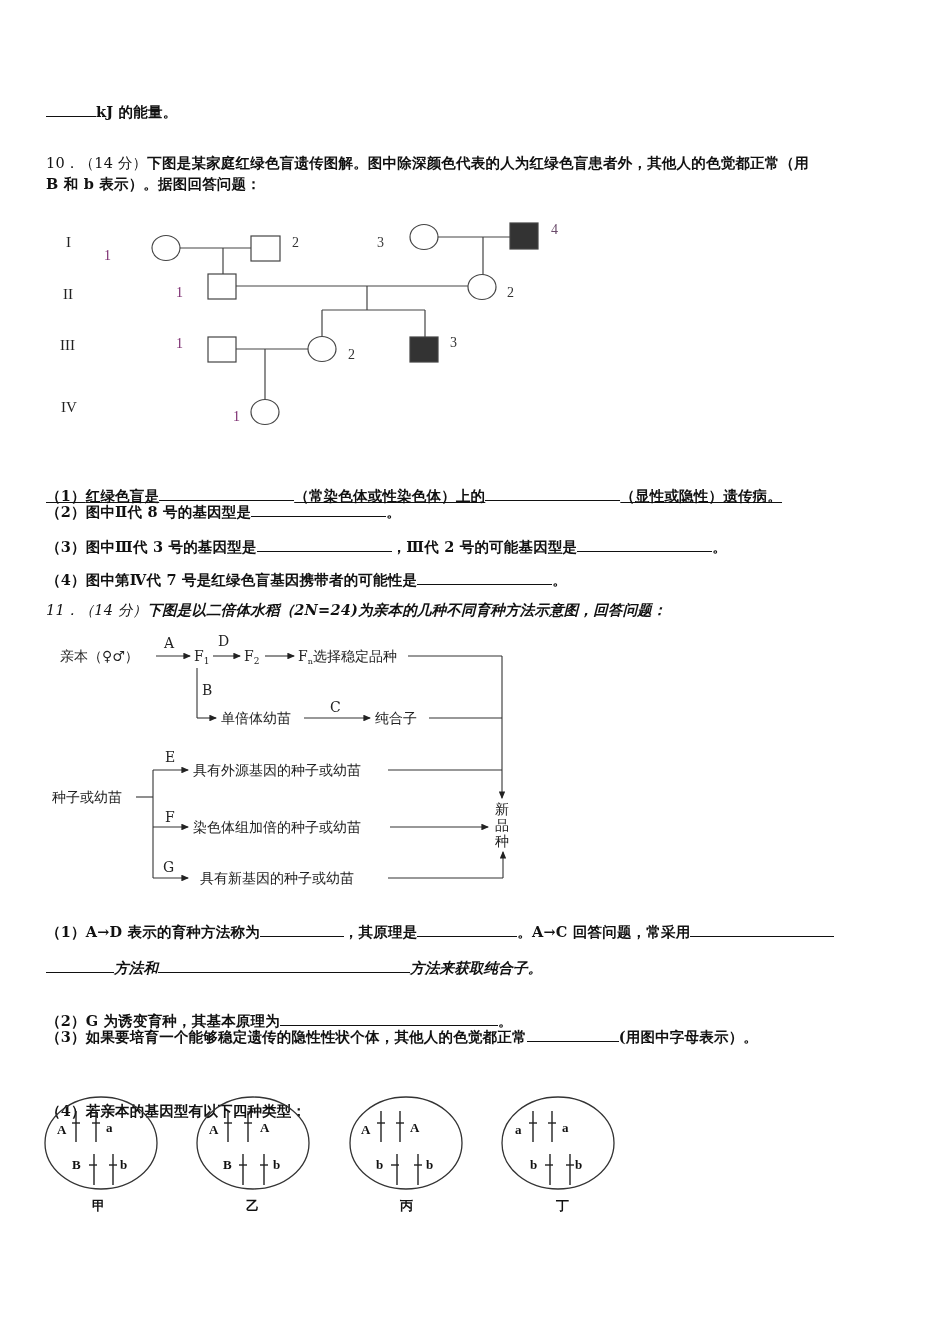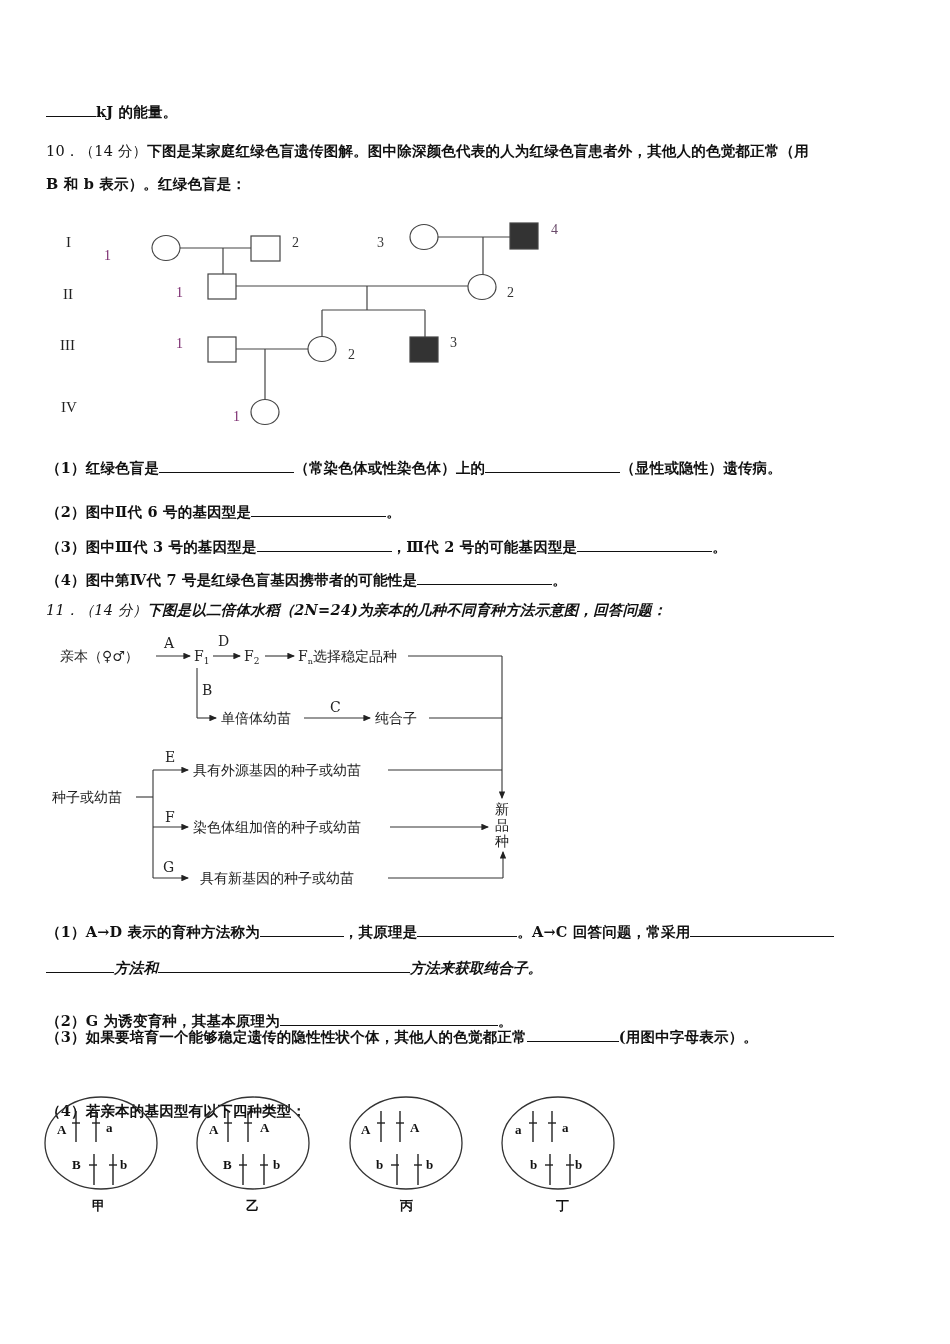--- a/index.html
+++ b/index.html
@@ -24,25 +24,25 @@
   .chrom text { font-family: "Liberation Serif", serif; font-weight: bold; font-size: 13px; fill: #111; }
   .cap { font-family: "DejaVu Sans", sans-serif; font-weight: bold; font-size: 13px; }
 </style>
 </head>
 <body>
 
 <div class="line" style="top:102px;">
   <span class="blank" style="width:50px;"></span><span>kJ 的能量。</span>
 </div>
 
-<div class="line" style="top:142px;">
+<div class="line" style="top:154px;">
   <span class="num">10．</span><span class="num">（14 分）</span><span>下图是某家庭红绿色盲遗传图解。图中除深颜色代表的人为红绿色盲患者外，其他人的色觉都正常（用</span>
 </div>
 <div class="line" style="top:175px;">
-  <span>B 和 b 表示）。红绿色盲是：</span>
+  <span>B 和 b 表示）。据图回答问题：</span>
 </div>
 
 <svg style="position:absolute; left:0; top:210px;" width="600" height="230" viewBox="0 210 600 230">
   <g stroke="#444" stroke-width="1.2" fill="none">
 
     <line x1="180" y1="248" x2="251" y2="248"></line>
     <line x1="223" y1="248" x2="223" y2="274"></line>
 
     <line x1="438" y1="237" x2="510" y2="237"></line>
     <line x1="483" y1="237" x2="483" y2="275"></line>
@@ -80,25 +80,25 @@
   <text class="pg-num" fill="#3a3a3a" x="377" y="247">3</text>
   <text class="pg-num" fill="#6a4a6a" x="551" y="234">4</text>
   <text class="pg-num" fill="#7a2a6e" x="176" y="297">1</text>
   <text class="pg-num" fill="#333" x="507" y="297">2</text>
   <text class="pg-num" fill="#7a2a6e" x="176" y="348">1</text>
   <text class="pg-num" fill="#333" x="348" y="359">2</text>
   <text class="pg-num" fill="#333" x="450" y="347">3</text>
   <text class="pg-num" fill="#7a2a6e" x="233" y="421">1</text>
 </svg>
 
-<div class="line" style="top:458px;">
+<div class="line" style="top:486px;text-decoration:underline;">
   <span>（1）</span><span>红绿色盲是</span><span class="blank" style="width:135px;"></span><span>（常染色体或性染色体）上的</span><span class="blank" style="width:135px;"></span><span>（显性或隐性）遗传病。</span>
 </div>
 <div class="line" style="top:502px;">
-  <span>（2）</span><span>图中Ⅱ代 6 号的基因型是</span><span class="blank" style="width:135px;"></span><span>。</span>
+  <span>（2）</span><span>图中Ⅱ代 8 号的基因型是</span><span class="blank" style="width:135px;"></span><span>。</span>
 </div>
 <div class="line" style="top:537px;">
   <span>（3）</span><span>图中Ⅲ代 3 号的基因型是</span><span class="blank" style="width:135px;"></span><span>，Ⅲ代 2 号的可能基因型是</span><span class="blank" style="width:135px;"></span><span>。</span>
 </div>
 <div class="line" style="top:570px;">
   <span>（4）</span><span>图中第Ⅳ代 7 号是红绿色盲基因携带者的可能性是</span><span class="blank" style="width:135px;"></span><span>。</span>
 </div>
 
 <div class="line" style="top:601px;font-style:italic;">
   <span class="num">11．</span><span class="num">（14 分）</span><span>下图是以二倍体水稻（2N=24)为亲本的几种不同育种方法示意图，回答问题：</span>

